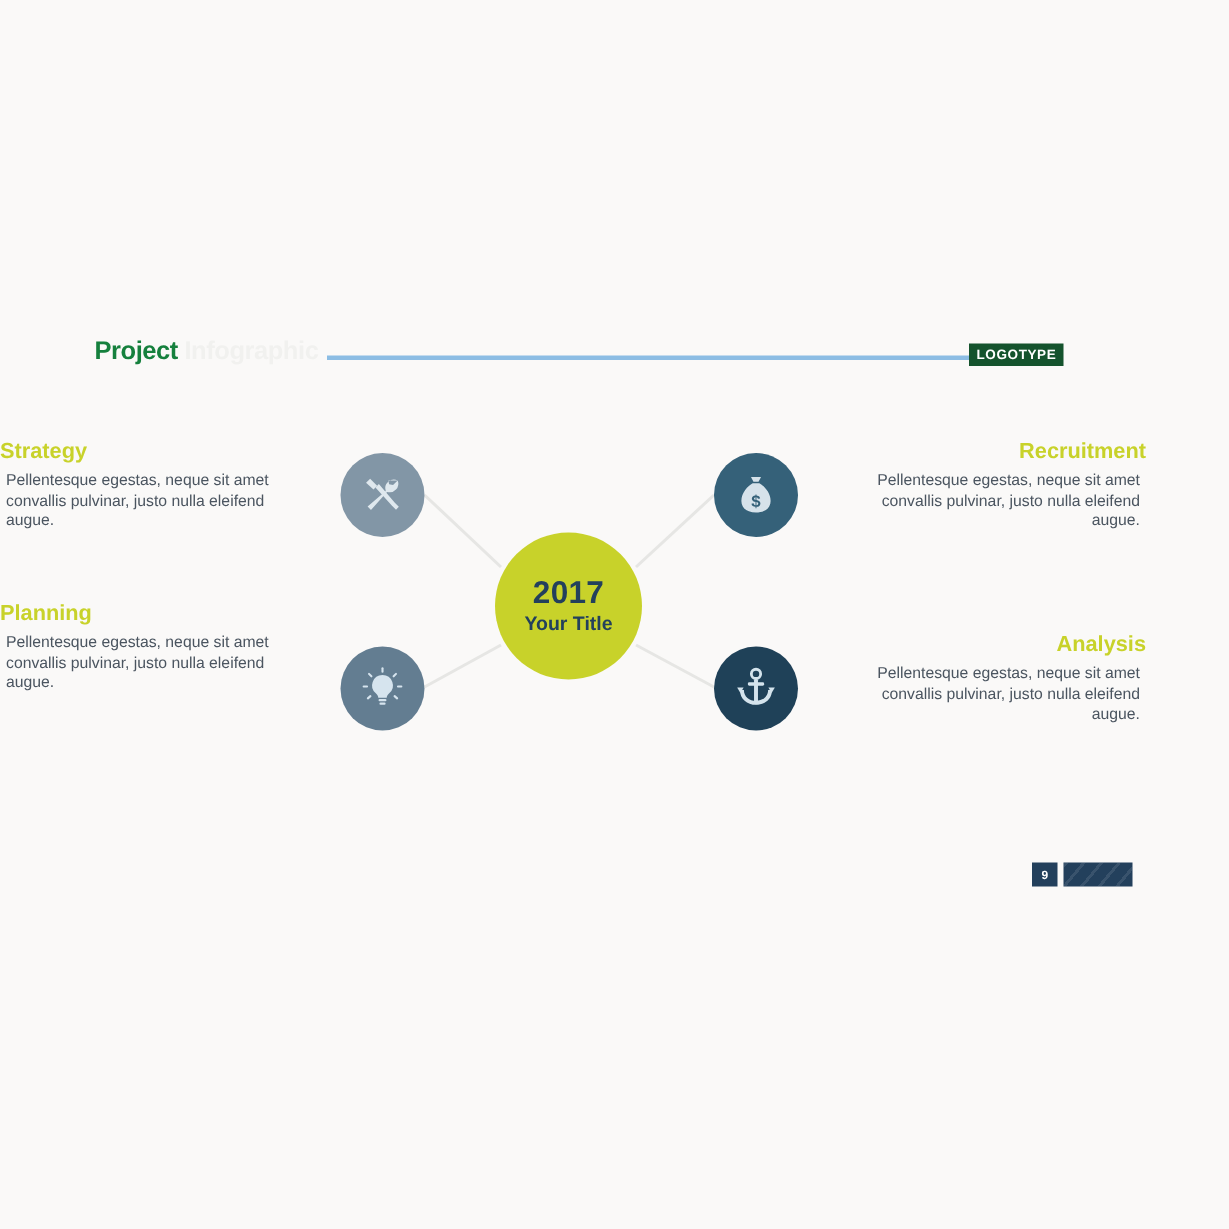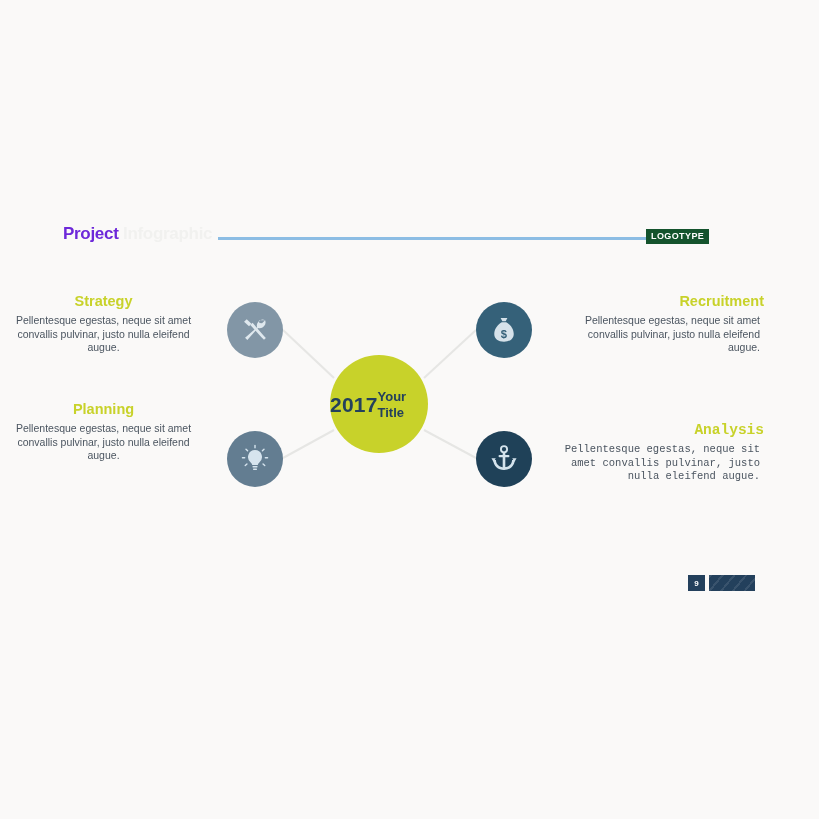--- a/index.html
+++ b/index.html
@@ -32,21 +32,21 @@
   .header-title {
     position: absolute;
     left: 0;
     top: 0;
     font-size: 17px;
     font-weight: bold;
     letter-spacing: -0.3px;
     white-space: nowrap;
     line-height: 20px;
   }
-  .title-strong { color: #6d28d9; }
+  .title-strong { color: #15803d; }
   .title-light  { color: #f1f1ef; }
   .header-rule {
     position: absolute;
     left: 155px;
     top: 13px;
     width: 479px;
     height: 3px;
     background: #8cbde4;
   }
   .logotype {
@@ -95,41 +95,41 @@
 
   .center-circle {
     position: absolute;
     left: 330px;
     top: 355px;
     width: 98px;
     height: 98px;
     border-radius: 50%;
     background: #c8d22a;
     display: flex;
-    flex-direction: row;
+    flex-direction: column;
     align-items: center;
     justify-content: center;
     color: #23405c;
   }
   .center-year {
     font-size: 21px;
     font-weight: bold;
     line-height: 23px;
     letter-spacing: 0.2px;
   }
   .center-sub {
     font-size: 13px;
     font-weight: bold;
     line-height: 16px;
     margin-top: 1px;
   }
 
   
   .block { position: absolute; width: 210px; }
-  .block.left  { text-align: center; }
+  .block.left  { text-align: left; }
   .block.right { text-align: right; }
   .block-title {
     color: #c8d22a;
     font-size: 14.5px;
     font-weight: bold;
     line-height: 18px;
     margin: 0 0 4px 0;
   }
   .block-body {
     color: #4b5560;
@@ -249,21 +249,21 @@
     <div class="node-circle sm" style="left:476px; top:431px; background:#1f4158;">
       <svg class="node-icon" viewBox="0 0 32 32" xmlns="http://www.w3.org/2000/svg" fill="#d4e3ec">
         <circle cx="16" cy="5.6" r="3.3" fill="none" stroke="#d4e3ec" stroke-width="2.0"></circle>
         <rect x="14.6" y="9.2" width="2.8" height="18.0" rx="1.0"></rect>
         <rect x="10.2" y="11.6" width="11.6" height="2.4" rx="1.0"></rect>
         <path d="M4.6 17.0 c0 6.4 5.1 10.6 11.4 10.6 c6.3 0 11.4 -4.2 11.4 -10.6 l-2.8 0 c0 4.8 -3.9 7.8 -8.6 7.8 c-4.7 0 -8.6 -3.0 -8.6 -7.8 Z"></path>
         <path d="M2.6 15.2 l4.6 0 l-2.3 4.0 Z"></path>
         <path d="M29.4 15.2 l-4.6 0 l2.3 4.0 Z"></path>
       </svg>
     </div>
-    <div class="block right" style="left:554px; top:421px; width:210px;font-family:Liberation Mono, monospace;">
+    <div class="block right" style="left:554px; top:421px; width:210px;">
       <p class="block-title">Analysis</p>
       <p class="block-body">Pellentesque egestas, neque sit amet convallis pulvinar, justo nulla eleifend augue.</p>
     </div>
 
     <div class="center-circle">
       <div class="center-year">2017</div>
       <div class="center-sub">Your Title</div>
     </div>
 
   </div>

